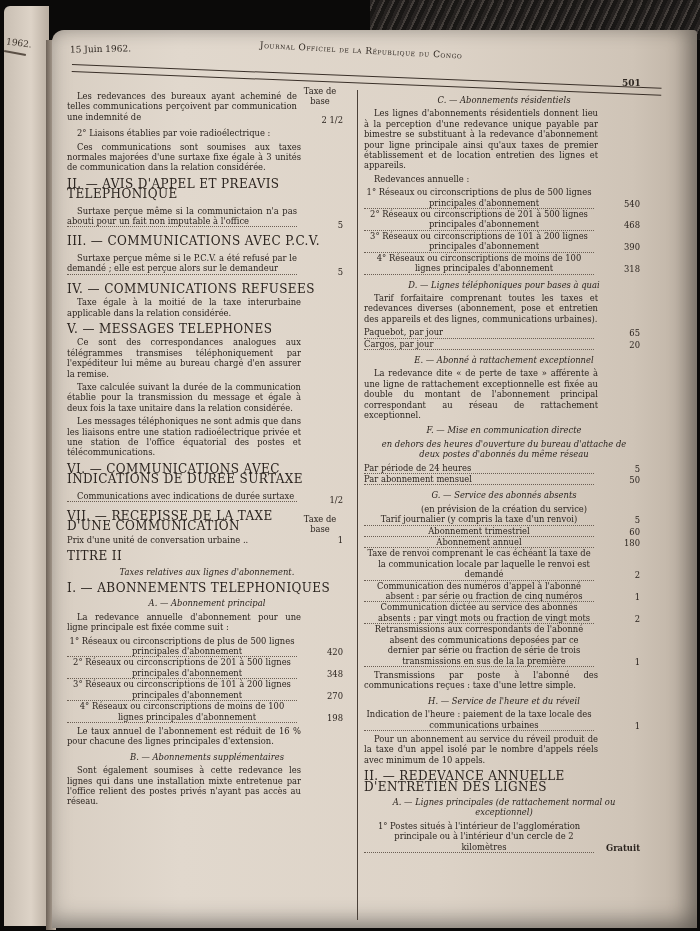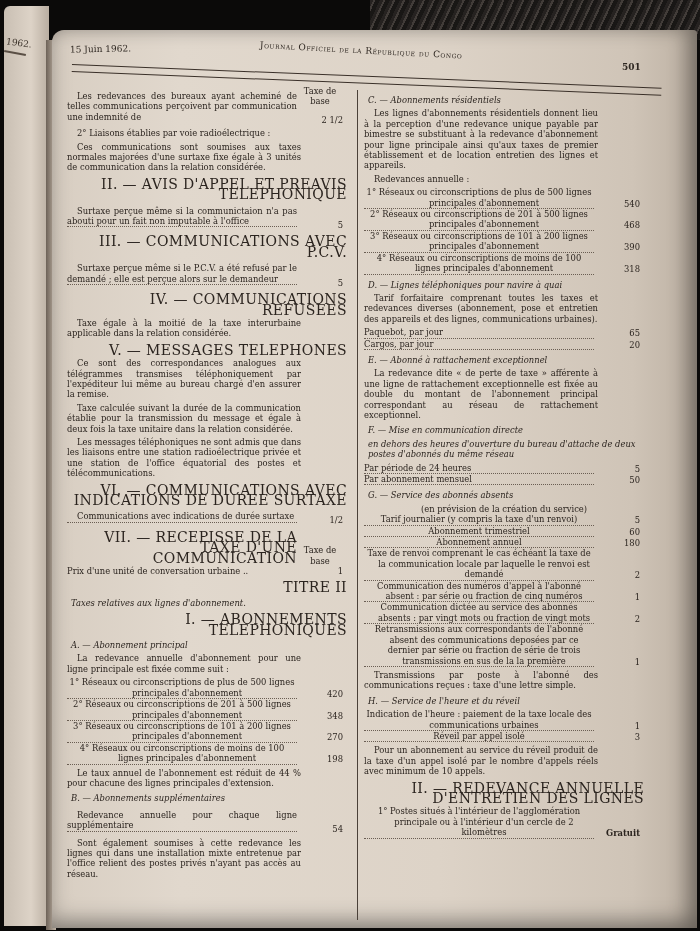--- a/index.html
+++ b/index.html
@@ -10,33 +10,33 @@
   .left-page { position:absolute; left:4px; top:6px; width:45px; height:920px; background:linear-gradient(90deg,#c9bfb3,#ddd3c7 60%,#b9aea1); border-radius:6px 0 0 0; }
   .left-page .yr { position:absolute; left:2px; top:32px; font-size:9px; color:#3d342c; transform:rotate(8deg); }
   .left-page .rule { position:absolute; left:0; top:46px; width:22px; border-top:2px solid #5a4f45; transform:rotate(10deg); }
   .gutter { position:absolute; left:46px; top:40px; width:10px; height:890px; background:linear-gradient(90deg,#6d6258,#bfb3a5); }
   .page { position:absolute; left:52px; top:30px; width:645px; height:898px;
     background:linear-gradient(90deg,#d8cec2 0%,#e1d8cd 20%,#ddd3c7 60%,#cfc4b7 90%,#bcb0a2 100%);
     border-radius:12px 4px 0 0; box-shadow: inset -12px 0 18px rgba(0,0,0,.25), inset 0 -10px 20px rgba(0,0,0,.25); }
   .hdr { position:absolute; left:10px; top:14px; width:620px; font-size:9px; color:#2f2822; }
   .hdr .date { position:absolute; left:8px; top:0; transform:rotate(-1deg); }
   .hdr .title { position:absolute; left:198px; top:-4px; font-variant:small-caps; letter-spacing:.5px; transform:rotate(3deg); transform-origin:left; }
-  .hdr .pno { position:absolute; left:560px; top:18px; font-weight:bold; }
+  .hdr .pno { position:absolute; left:560px; top:34px; font-weight:bold; }
   .hdr .rule1 { position:absolute; left:10px; top:20px; width:590px; height:6px; border-top:1.5px solid #3a3029; border-bottom:1.5px solid #3a3029; transform:rotate(2.3deg); transform-origin:left top; }
   .col { position:absolute; font-size:8.4px; line-height:10.4px; color:#2b241f; }
   .col-left { left:15px; top:56px; width:280px; }
   .col-right { left:312px; top:60px; width:280px; }
   .vrule { position:absolute; left:305px; top:60px; width:0; height:830px; border-left:1px solid #4a4038; }
   .row { display:flex; align-items:flex-end; }
   .row .txt { flex:1; }
   .row .val { width:46px; text-align:right; padding-right:4px; }
   .dots { border-bottom:1px dotted #6a5e53; }
   .para { text-indent:10px; margin:3px 0; text-align:justify; }
-  .h2 { text-align:right; font-size:14px; letter-spacing:.4px; margin:6px 0 3px; }
-  .h3 { text-align:left; font-style:italic; margin:5px 4px 3px; }
+  .h2 { text-align:left; font-size:12px; letter-spacing:.4px; margin:6px 0 3px; }
+  .h3 { text-align:center; font-style:italic; margin:5px 12px 3px; }
   .item { padding-left:10px; text-indent:-10px;text-align:center; }
   .bold { font-weight:bold; }
 </style>
 </head>
 <body>
 
 <div class="frame">
   <div class="textured"></div>
   <div class="left-page">
     <span class="yr">1962.</span>
@@ -114,27 +114,23 @@
         <div class="val">348</div>
       </div>
       <div class="row">
         <div class="txt item dots">3° Réseaux ou circonscriptions de 101 à 200 lignes principales d'abonnement</div>
         <div class="val">270</div>
       </div>
       <div class="row">
         <div class="txt item dots">4° Réseaux ou circonscriptions de moins de 100 lignes principales d'abonnement</div>
         <div class="val">198</div>
       </div>
-      <div class="para" style="width:234px">Le taux annuel de l'abonnement est réduit de 44 % pour chacune des lignes principales d'extension.</div>
+      <div class="para" style="width:234px">Le taux annuel de l'abonnement est réduit de 16 % pour chacune des lignes principales d'extension.</div>
 
       <div class="h3">B. — Abonnements supplémentaires</div>
-      <div class="row">
-        <div class="txt para dots">Redevance annuelle pour chaque ligne supplémentaire</div>
-        <div class="val">54</div>
-      </div>
       <div class="para" style="width:234px">Sont également soumises à cette redevance les lignes qui dans une installation mixte entretenue par l'office relient des postes privés n'ayant pas accès au réseau.</div>
     </div>
 
     <div class="col col-right">
       <div class="h3">C. — Abonnements résidentiels</div>
       <div class="para" style="width:234px">Les lignes d'abonnements résidentiels donnent lieu à la perception d'une redevance unique payable par bimestre se substituant à la redevance d'abonnement pour ligne principale ainsi qu'aux taxes de premier établissement et de location entretien des lignes et appareils.</div>
       <div class="para">Redevances annuelle :</div>
       <div class="row">
         <div class="txt item dots">1° Réseaux ou circonscriptions de plus de 500 lignes principales d'abonnement</div>
         <div class="val">540</div>
@@ -145,21 +141,21 @@
       </div>
       <div class="row">
         <div class="txt item dots">3° Réseaux ou circonscriptions de 101 à 200 lignes principales d'abonnement</div>
         <div class="val">390</div>
       </div>
       <div class="row">
         <div class="txt item dots">4° Réseaux ou circonscriptions de moins de 100 lignes principales d'abonnement</div>
         <div class="val">318</div>
       </div>
 
-      <div class="h3">D. — Lignes téléphoniques pour navire à quai</div>
+      <div class="h3">D. — Lignes téléphoniques pour bases à quai</div>
       <div class="para" style="width:234px">Tarif forfaitaire comprenant toutes les taxes et redevances diverses (abonnement, pose et entretien des appareils et des lignes, communications urbaines).</div>
       <div class="row">
         <div class="txt dots">Paquebot, par jour</div>
         <div class="val">65</div>
       </div>
       <div class="row">
         <div class="txt dots">Cargos, par jour</div>
         <div class="val">20</div>
       </div>
 
@@ -207,26 +203,23 @@
         <div class="txt item dots">Retransmissions aux correspondants de l'abonné absent des communications deposées par ce dernier par série ou fraction de série de trois transmissions en sus de la la première</div>
         <div class="val">1</div>
       </div>
       <div class="para" style="width:234px">Transmissions par poste à l'abonné des communications reçues : taxe d'une lettre simple.</div>
 
       <div class="h3">H. — Service de l'heure et du réveil</div>
       <div class="row">
         <div class="txt item dots">Indication de l'heure : paiement de la taxe locale des communications urbaines</div>
         <div class="val">1</div>
       </div>
-      <div class="row">
-        <div class="txt item dots">Réveil par appel isolé</div>
-        <div class="val">3</div>
-      </div>
       <div class="para" style="width:234px">Pour un abonnement au service du réveil produit de la taxe d'un appel isolé par le nombre d'appels réels avec minimum de 10 appels.</div>
 
       <div class="h2">II. — REDEVANCE ANNUELLE D'ENTRETIEN DES LIGNES</div>
+      <div class="h3">A. — Lignes principales (de rattachement normal ou exceptionnel)</div>
       <div class="row">
         <div class="txt item dots">1° Postes situés à l'intérieur de l'agglomération principale ou à l'intérieur d'un cercle de 2 kilomètres</div>
         <div class="val bold">Gratuit</div>
       </div>
     </div>
   </div>
 </div>
 
 </body></html>

